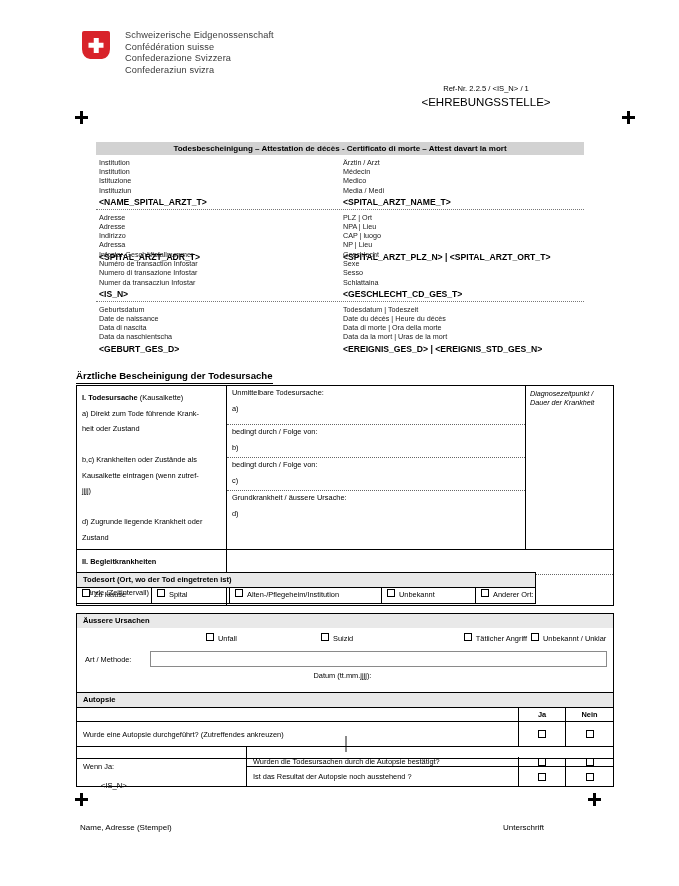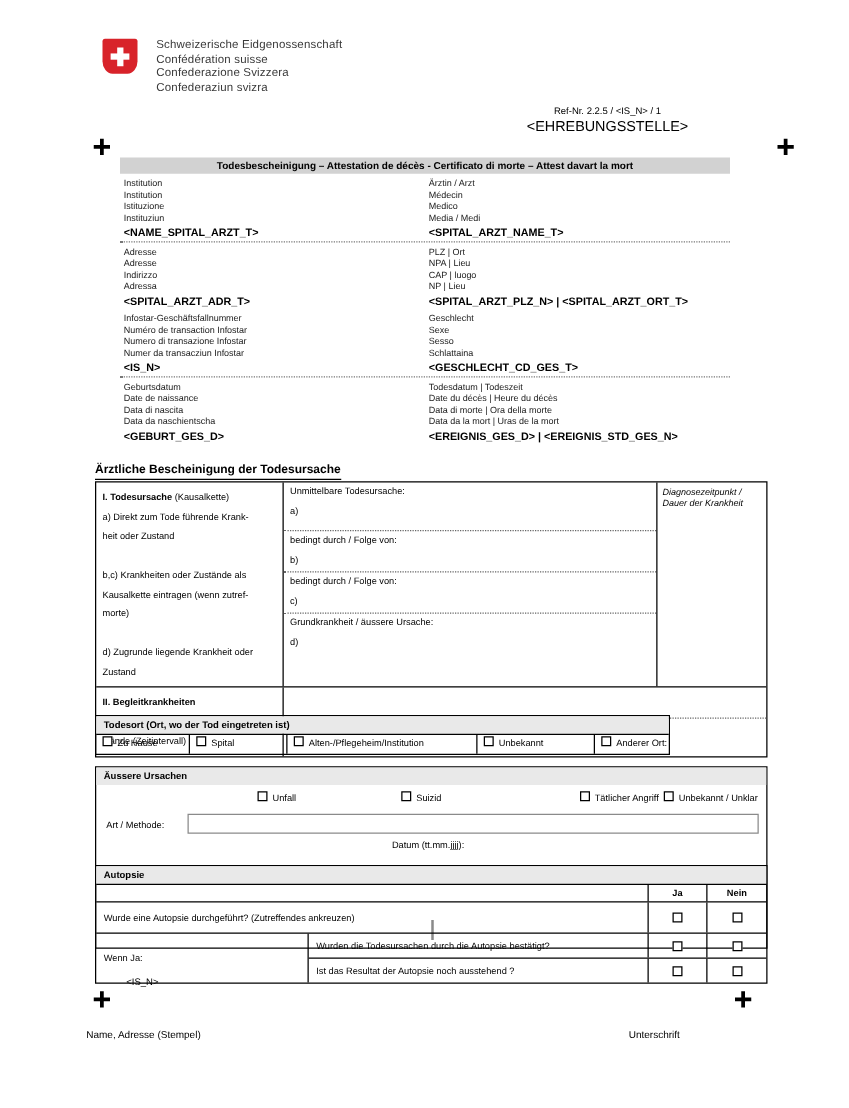--- a/index.html
+++ b/index.html
@@ -324,32 +324,32 @@
     border-right: 1px solid #000;
     display: flex;
     align-items: center;
     justify-content: center;
     font-size: 7.4px;
   }
   .aut-yn:last-child { border-right: none; }
   .aut-yn.hdr { font-weight: bold; }
   .aut-split { display: flex; flex-direction: column; flex: 1 1 auto; }
   .aut-splitrow { display: flex; flex: 1 1 auto; }
-  .aut-splitrow:first-child { border-bottom: 1px solid #000; }
+  .aut-splitrow:first-child { border-bottom: 1px solid #000; align-items: flex-end; }
 
   
   .is-n-foot {
     position: absolute;
     left: 101px;
     top: 781px;
     font-size: 7.6px;
   }
   .foot-left {
     position: absolute;
-    left: 69px;
+    left: 80px;
     top: 823px;
     font-size: 8px;
   }
   .foot-right {
     position: absolute;
     left: 503px;
     top: 823px;
     font-size: 8px;
   }
 </style>
@@ -369,21 +369,21 @@
     <div>Confederazione Svizzera</div>
     <div>Confederaziun svizra</div>
   </div>
 </div>
 
 <div class="refblock">
   <div class="ref-nr">Ref-Nr. 2.2.5 / &lt;IS_N&gt; / 1</div>
   <div class="ref-title">&lt;EHREBUNGSSTELLE&gt;</div>
 </div>
 
-<div class="sheet" style="left:96px; top:126px; width:488px;">
+<div class="sheet" style="left:96px; top:142px; width:488px;">
   <div class="sec-header">Todesbescheinigung – Attestation de décès - Certificato di morte – Attest davart la mort</div>
   <div class="bl-table">
 
     <div class="bl-row">
       <div class="bl-col">
         <div class="lang">Institution</div>
         <div class="lang">Institution</div>
         <div class="lang">Istituzione</div>
         <div class="lang">Instituziun</div>
         <div class="valtok">&lt;NAME_SPITAL_ARZT_T&gt;</div>
@@ -464,21 +464,21 @@
 
     <div class="med-c1">
       <div>
         <b>I. Todesursache</b><span> (Kausalkette)</span>
       </div>
       <div>a) Direkt zum Tode führende Krank-</div>
       <div>heit oder Zustand</div>
       <div style="height:15.5px;"></div>
       <div>b,c) Krankheiten oder Zustände als</div>
       <div>Kausalkette eintragen (wenn zutref-</div>
-      <div>morte)</div>
+      <div>jjjj)</div>
       <div style="height:15.5px;"></div>
       <div>d) Zugrunde liegende Krankheit oder</div>
       <div>Zustand</div>
     </div>
 
     <div class="med-c2">
       <div class="cause-cell cc-h1">
         <div class="cc-head">Unmittelbare Todesursache:</div>
         <div class="cc-letter">a)</div>
       </div>

